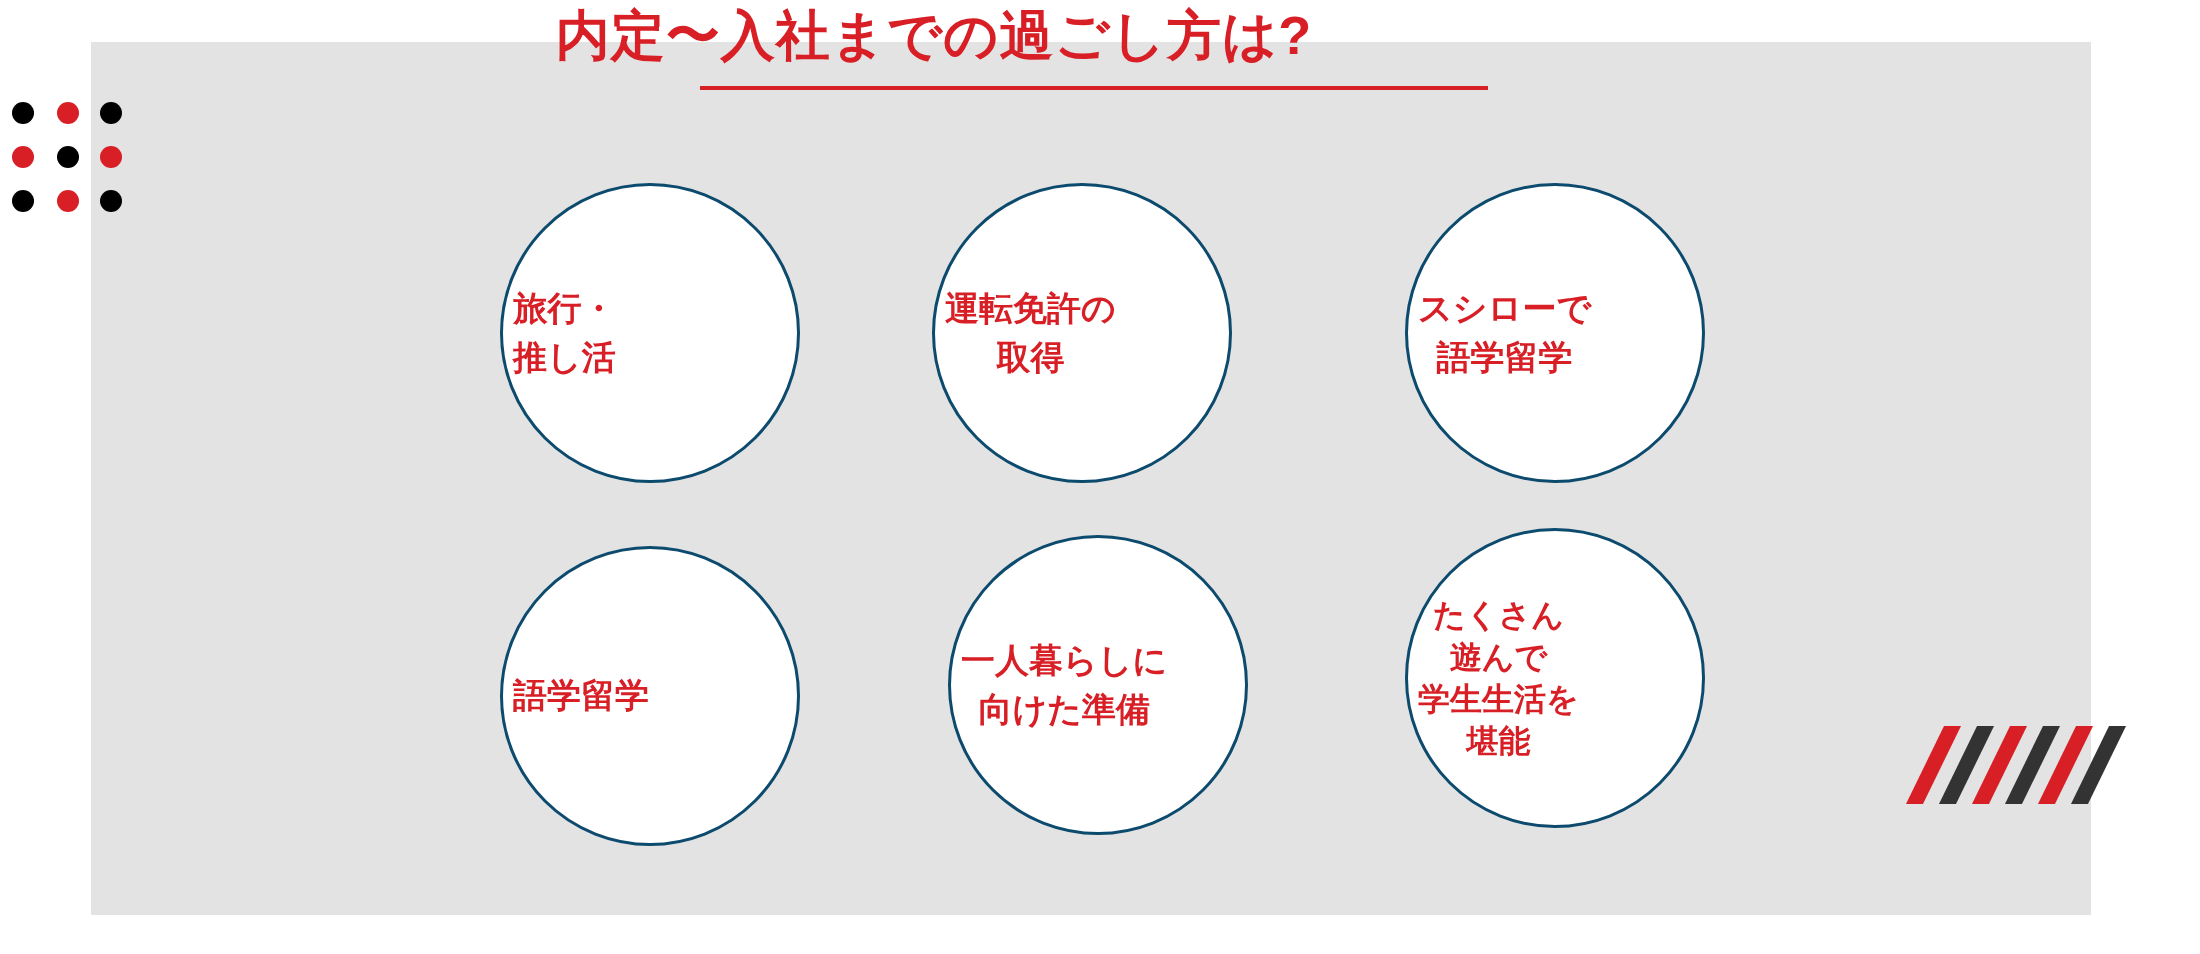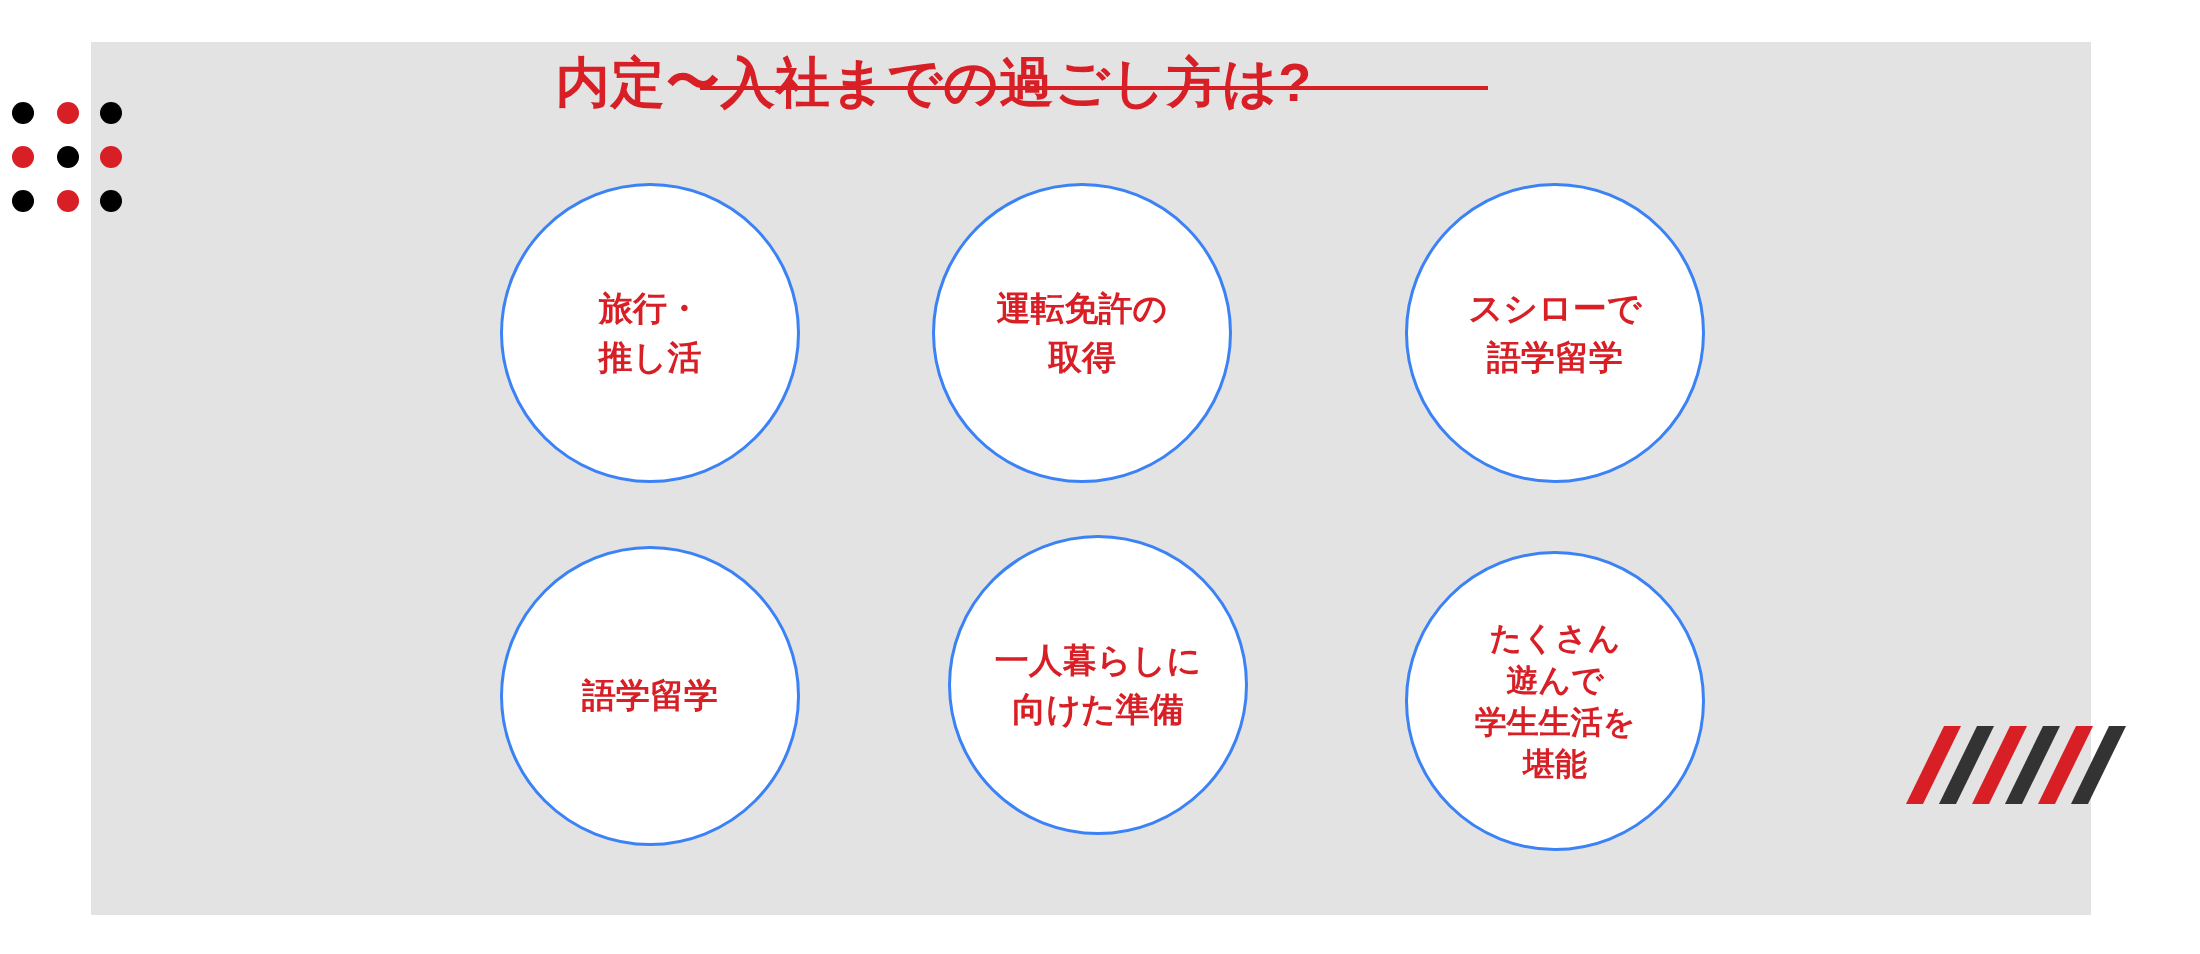--- a/index.html
+++ b/index.html
@@ -28,21 +28,20 @@
     background: #e3e3e3;
   }
 
   
   .title-block {
     position: absolute;
     left: 0;
     top: 6px;
     width: 1868px;
     text-align: center;
-    margin-top: 47px;
   }
   .title-text {
     display: inline-block;
     font-size: 54px;
     font-weight: 700;
     color: #d81f26;
     letter-spacing: 1px;
     line-height: 1.08;
     white-space: nowrap;
   }
@@ -72,25 +71,25 @@
   .dot.black { background: #000000; }
   .dot.red   { background: #d81f26; }
 
   
   .circle {
     position: absolute;
     width: 300px;
     height: 300px;
     border-radius: 50%;
     background: #ffffff;
-    border: 3px solid #3b82f6;
+    border: 3px solid #0c4a6e;
     box-sizing: border-box;
     display: flex;
     align-items: center;
-    justify-content: center;
+    justify-content: flex-start;
   }
   .circle-label {
     color: #d81f26;
     font-weight: 700;
     text-align: center;
     line-height: 1.45;
     font-size: 34px;
     padding: 0 10px;
     white-space: pre-line;
   }
@@ -154,21 +153,21 @@
         <div class="circle-label">スシローで
 語学留学</div>
       </div>
       <div class="circle" style="left: 500px; top: 546px;">
         <div class="circle-label">語学留学</div>
       </div>
       <div class="circle" style="left: 948px; top: 535px;">
         <div class="circle-label">一人暮らしに
 向けた準備</div>
       </div>
-      <div class="circle" style="left: 1405px; top: 551px;">
+      <div class="circle" style="left: 1405px; top: 528px;">
         <div class="circle-label small">たくさん
 遊んで
 学生生活を
 堪能</div>
       </div>
     </div>
 
   <div class="stripes">
       <div class="stripe red" style="left: 0px;"></div>
       <div class="stripe dark" style="left: 33px;"></div>

